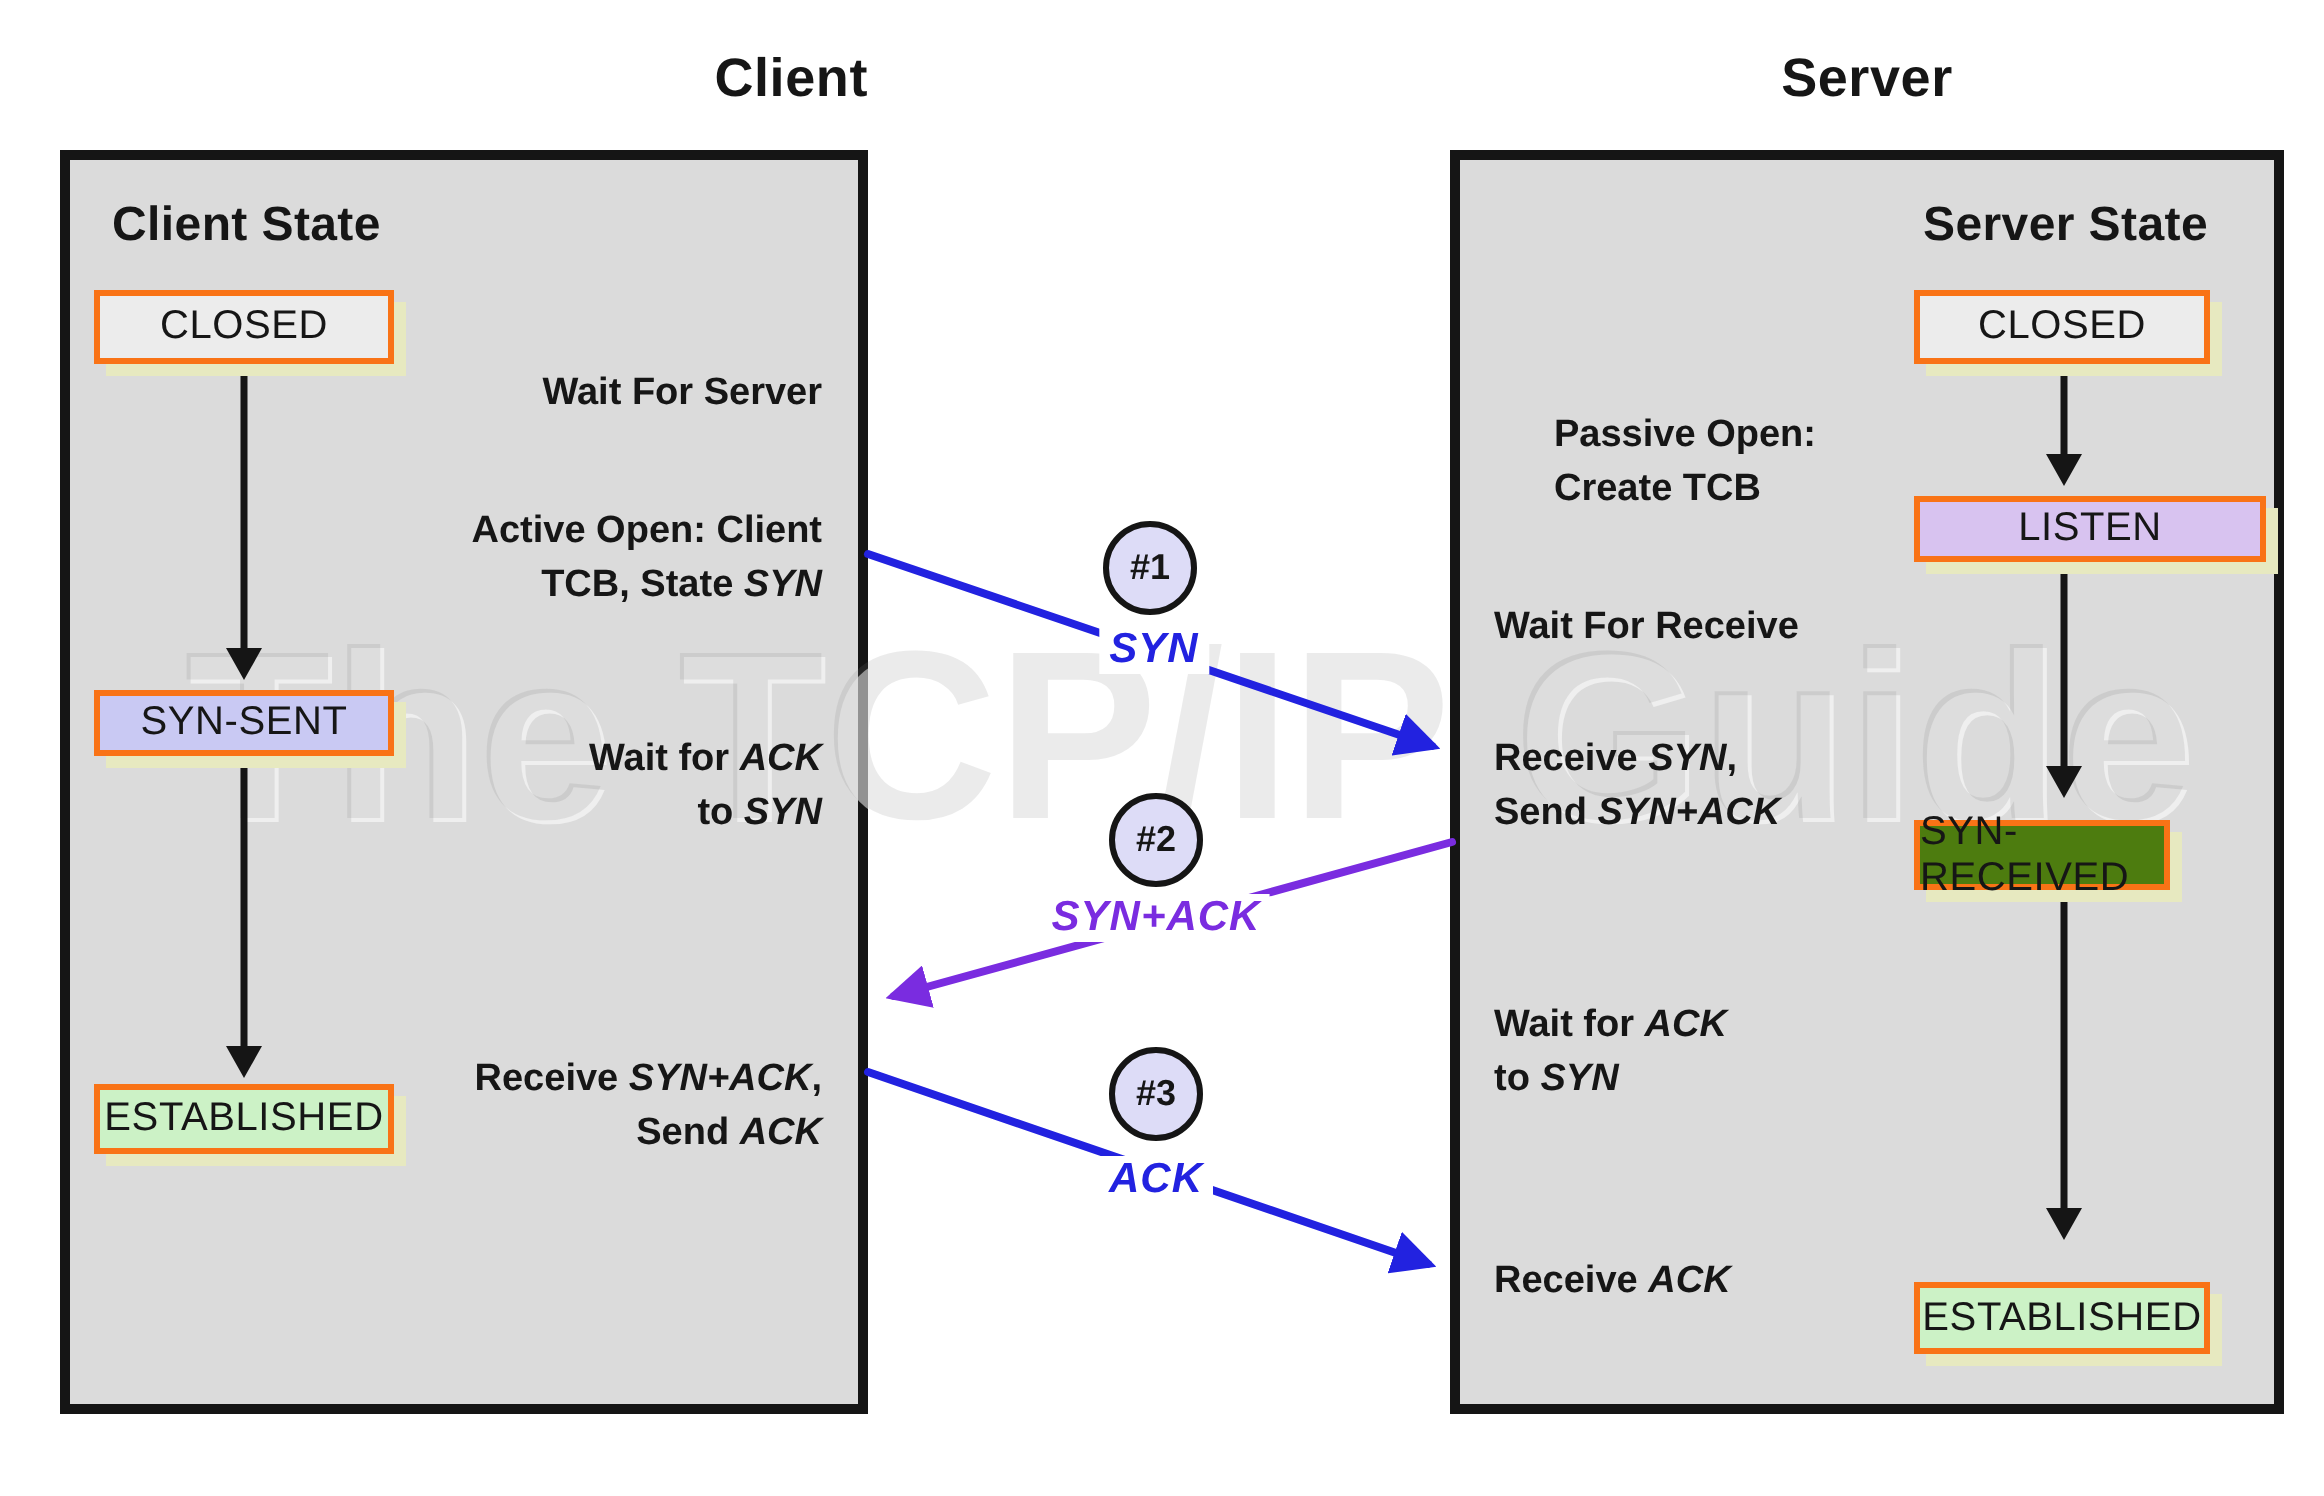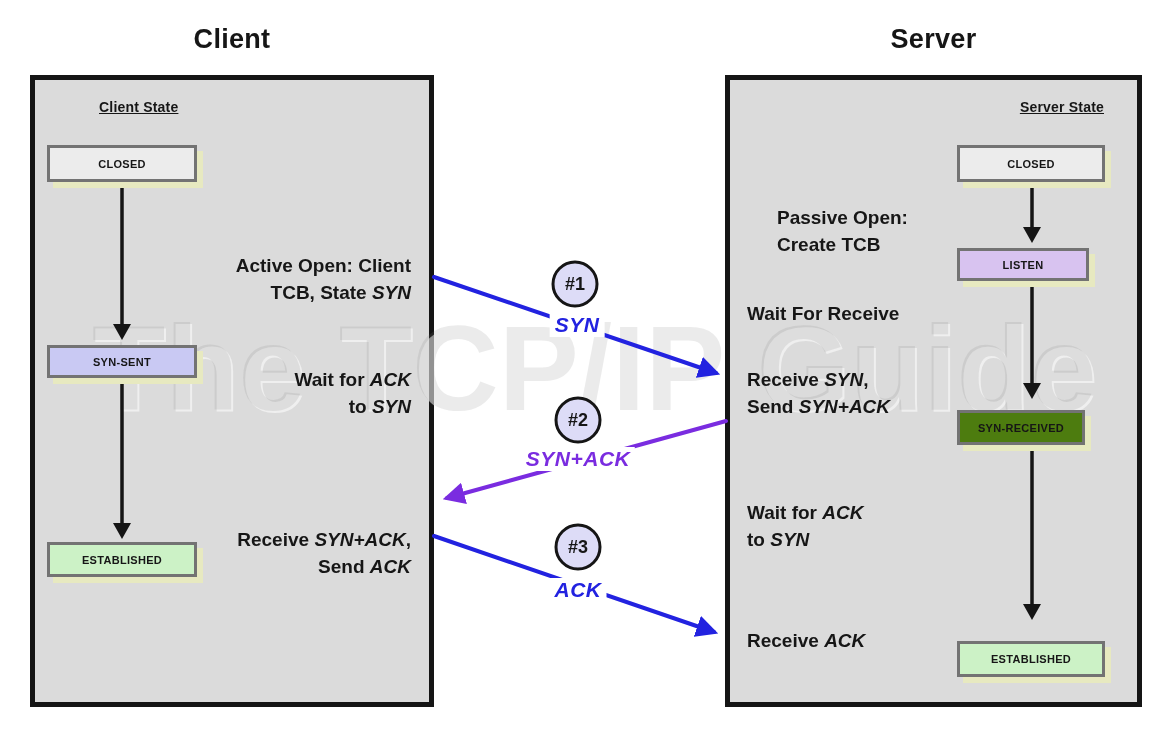--- a/index.html
+++ b/index.html
@@ -16,29 +16,29 @@
   }
   .panel{
     position:absolute;z-index:1;box-sizing:border-box;
     border:5px solid #151515;background:#dbdbdb;
   }
   .col-title{
     position:absolute;z-index:3;text-align:center;
     font-size:27px;font-weight:bold;letter-spacing:0.3px;
   }
   .heading{
-    position:absolute;z-index:3;font-size:14px;font-weight:bold;
-    text-decoration:underline;letter-spacing:0.2px;margin-left:43px;
+    position:absolute;z-index:3;font-size:24px;font-weight:bold;
+    letter-spacing:0.2px;
   }
   .state-box{
     position:absolute;z-index:4;box-sizing:border-box;
-    border:3px solid #737373;
+    border:3px solid #f97316;
     box-shadow:6px 6px 0 0 #e7e9c0;
     display:flex;align-items:center;justify-content:center;
-    font-size:11px;font-weight:bold;letter-spacing:0.3px;
+    font-size:20px;font-weight:normal;letter-spacing:0.3px;
   }
   .ann{
     position:absolute;z-index:4;font-size:19px;font-weight:bold;
     line-height:27px;white-space:nowrap;
   }
   .ann.right{text-align:right;}
   .seg-i{font-style:italic;}
   .arrows{position:absolute;left:0;top:0;z-index:3;pointer-events:none;}
   .blk-line{stroke:#151515;stroke-width:3.5px;}
   .blk-head{fill:#151515;}
@@ -55,21 +55,21 @@
     background:#ffffff;padding:0 5px;white-space:nowrap;
   }
 </style>
 </head>
 <body>
 
 <div class="stage">
 
   <div class="watermark">The TCP/IP Guide</div>
 
-  <div class="col-title" style="left:30px;top:24px;width:404px;">Client</div>
+  <div class="col-title" style="left:30px;top:24px;width:404px;text-align:right;">Client</div>
   <div class="col-title" style="left:725px;top:24px;width:417px;">Server</div>
 
   <div class="panel" style="left: 30px; top: 75px; width: 404px; height: 632px; background: rgb(219, 219, 219); border-color: rgb(21, 21, 21);"></div>
   <div class="panel" style="left: 725px; top: 75px; width: 417px; height: 632px; background: rgb(219, 219, 219); border-color: rgb(21, 21, 21);"></div>
 
   <div class="heading" style="left:56px;top:99px;">Client State</div>
   <div class="heading" style="right:58px;top:99px;">Server State</div>
 
   <svg class="arrows" width="1162" height="748" viewBox="0 0 1162 748">
     <defs>
@@ -96,24 +96,27 @@
     <line class="msg-line" x1="434" y1="277" x2="716" y2="373" marker-end="url(#mblue)" style="stroke: rgb(34, 34, 224);"></line>
     <line class="msg-line" x1="726" y1="421" x2="447" y2="498" marker-end="url(#mpurple)" style="stroke: rgb(122, 44, 224);"></line>
     <line class="msg-line" x1="434" y1="536" x2="714" y2="632" marker-end="url(#mblue)" style="stroke: rgb(34, 34, 224);"></line>
   </svg>
 
   <div class="state-box" style="left: 47px; top: 145px; width: 150px; height: 37px; background: rgb(236, 236, 236);">CLOSED</div>
   <div class="state-box" style="left: 47px; top: 345px; width: 150px; height: 33px; background: rgb(201, 201, 243);">SYN-SENT</div>
   <div class="state-box" style="left: 47px; top: 542px; width: 150px; height: 35px; background: rgb(204, 242, 198);">ESTABLISHED</div>
 
   <div class="state-box" style="left: 957px; top: 145px; width: 148px; height: 37px; background: rgb(236, 236, 236);">CLOSED</div>
-  <div class="state-box" style="left: 957px; top: 248px; width: 132px; height: 33px; background: rgb(216, 195, 240);">LISTEN</div>
+  <div class="state-box" style="left: 957px; top: 248px; width: 176px; height: 33px; background: rgb(216, 195, 240);">LISTEN</div>
   <div class="state-box" style="left: 957px; top: 410px; width: 128px; height: 35px; background: #4d7c0f;">SYN-RECEIVED</div>
   <div class="state-box" style="left: 957px; top: 641px; width: 148px; height: 36px; background: rgb(204, 242, 198);">ESTABLISHED</div>
 
+  <div class="ann right" style="top:183px;right:751px;">
+    <div><span>Wait For Server</span></div>
+  </div>
   <div class="ann right" style="top:252px;right:751px;">
     <div><span>Active Open: Client</span></div>
     <div><span>TCB, State </span><span class="seg-i">SYN</span></div>
   </div>
   <div class="ann right" style="top:366px;right:751px;">
     <div><span>Wait for </span><span class="seg-i">ACK</span></div>
     <div><span>to </span><span class="seg-i">SYN</span></div>
   </div>
   <div class="ann right" style="top:526px;right:751px;">
     <div><span>Receive </span><span class="seg-i">SYN+ACK</span><span>,</span></div>

